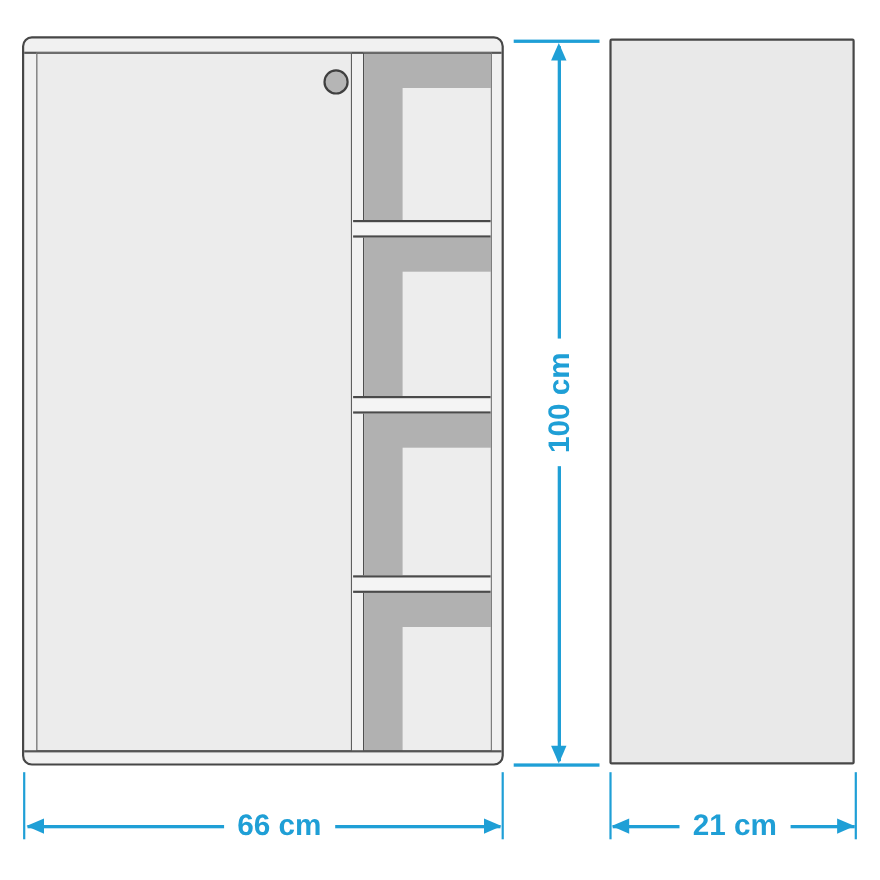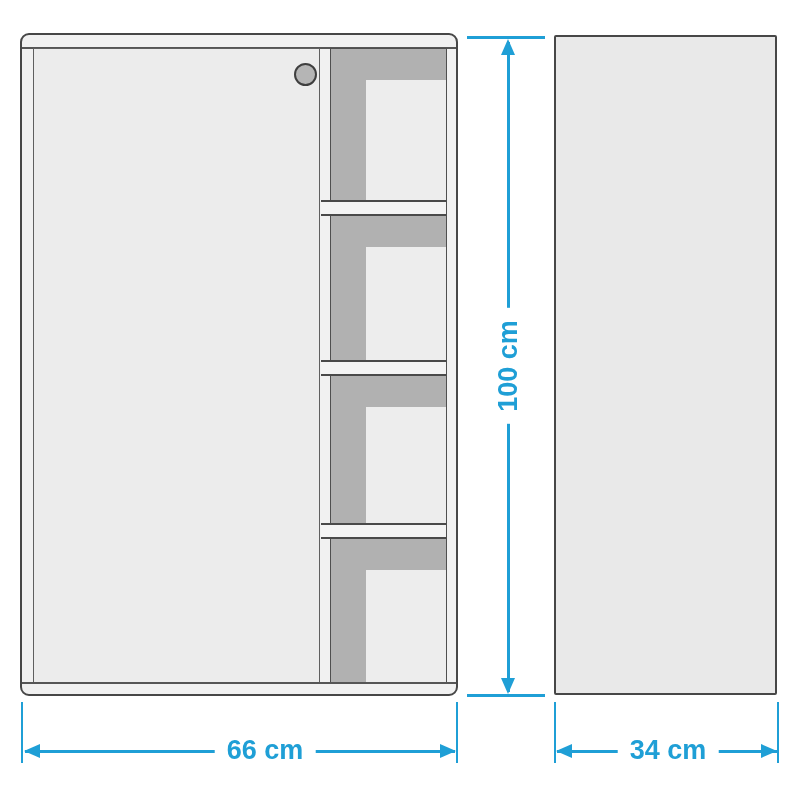--- a/index.html
+++ b/index.html
@@ -103,22 +103,22 @@
   <div class="dim" style="left:507px; top:42px;  width:2.5px; height:650px;"></div>
   <div class="arrow arrow-up" style="left:501px; top:39px;"></div>
   <div class="arrow arrow-down" style="left:501px; top:678px;"></div>
   <div class="dim-label vertical" style="left:509px; top:366px;">100 cm</div>
 
   <div class="dim" style="left:21px;  top:702px; width:2px; height:61px;"></div>
   <div class="dim" style="left:456px; top:702px; width:2px; height:61px;"></div>
   <div class="dim" style="left:25px;  top:750px; width:430px; height:2.5px;"></div>
   <div class="arrow arrow-left" style="left:24px;  top:744px;"></div>
   <div class="arrow arrow-right" style="left:440px; top:744px;"></div>
-  <div class="dim-label" style="left:265px; top:751px;">66 cm</div>
+  <div class="dim-label" style="left:254px; top:751px;">66 cm</div>
 
   <div class="dim" style="left:554px; top:702px; width:2px; height:61px;"></div>
   <div class="dim" style="left:777px; top:702px; width:2px; height:61px;"></div>
   <div class="dim" style="left:557px; top:750px; width:220px; height:2.5px;"></div>
   <div class="arrow arrow-left" style="left:556px; top:744px;"></div>
   <div class="arrow arrow-right" style="left:761px; top:744px;"></div>
-  <div class="dim-label" style="left:668px; top:751px;">34 cm</div>
+  <div class="dim-label" style="left:668px; top:751px;">21 cm</div>
 
 </div>
 
 </body></html>

